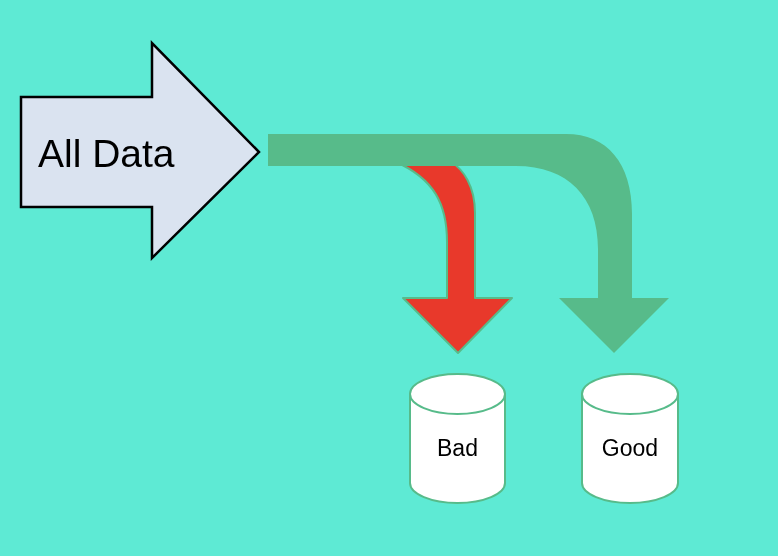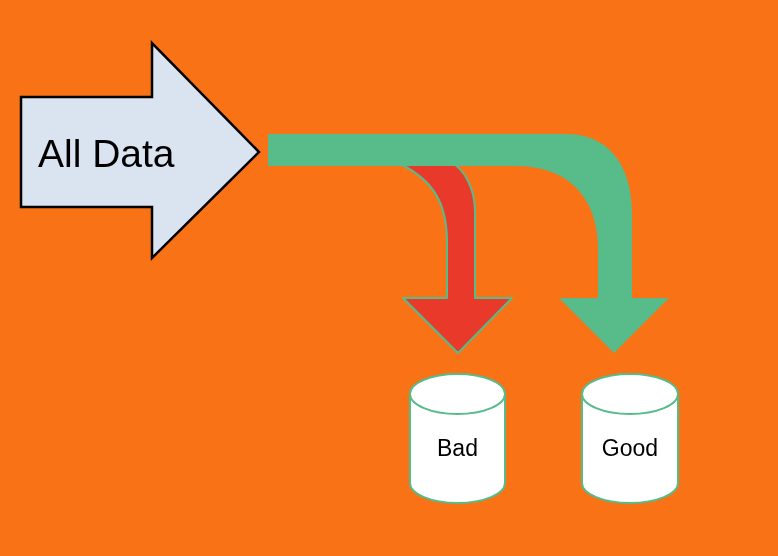--- a/index.html
+++ b/index.html
@@ -5,21 +5,21 @@
   html, body {
     margin: 0;
     padding: 0;
     background: #ffffff;
     font-family: "Liberation Sans", sans-serif;
   }
   .page {
     position: relative;
     width: 778px;
     height: 556px;
-    background: #f97316;
+    background: #5eead4;
     overflow: hidden;
   }
   svg { display: block; }
   .source-label {
     font-family: "Liberation Sans", sans-serif;
     font-size: 39px;
     font-weight: 400;
   }
   .db-label {
     font-family: "Liberation Sans", sans-serif;

